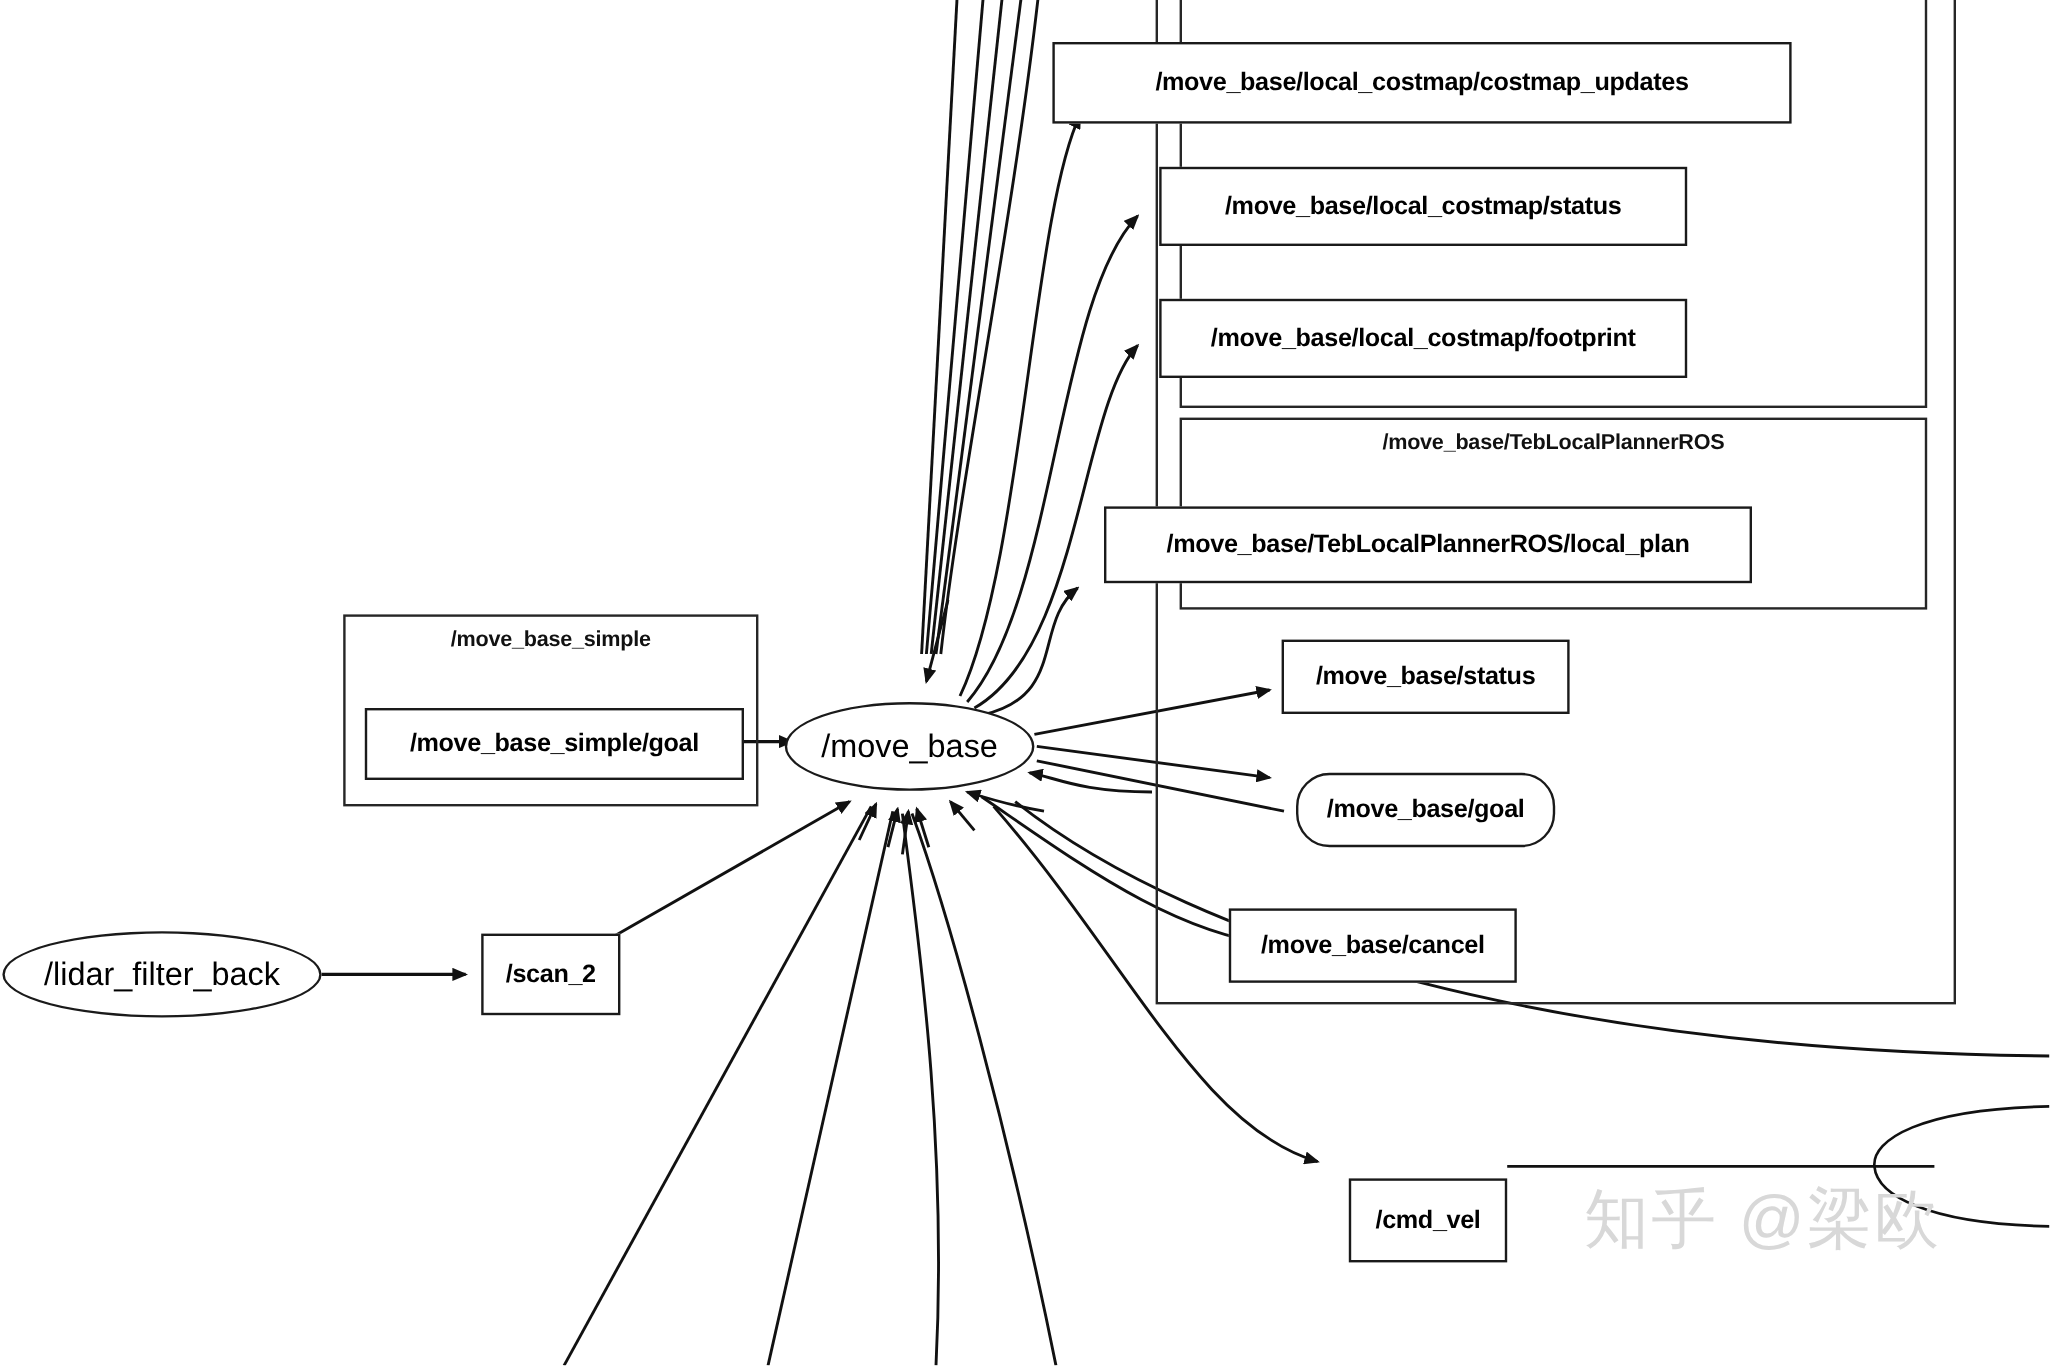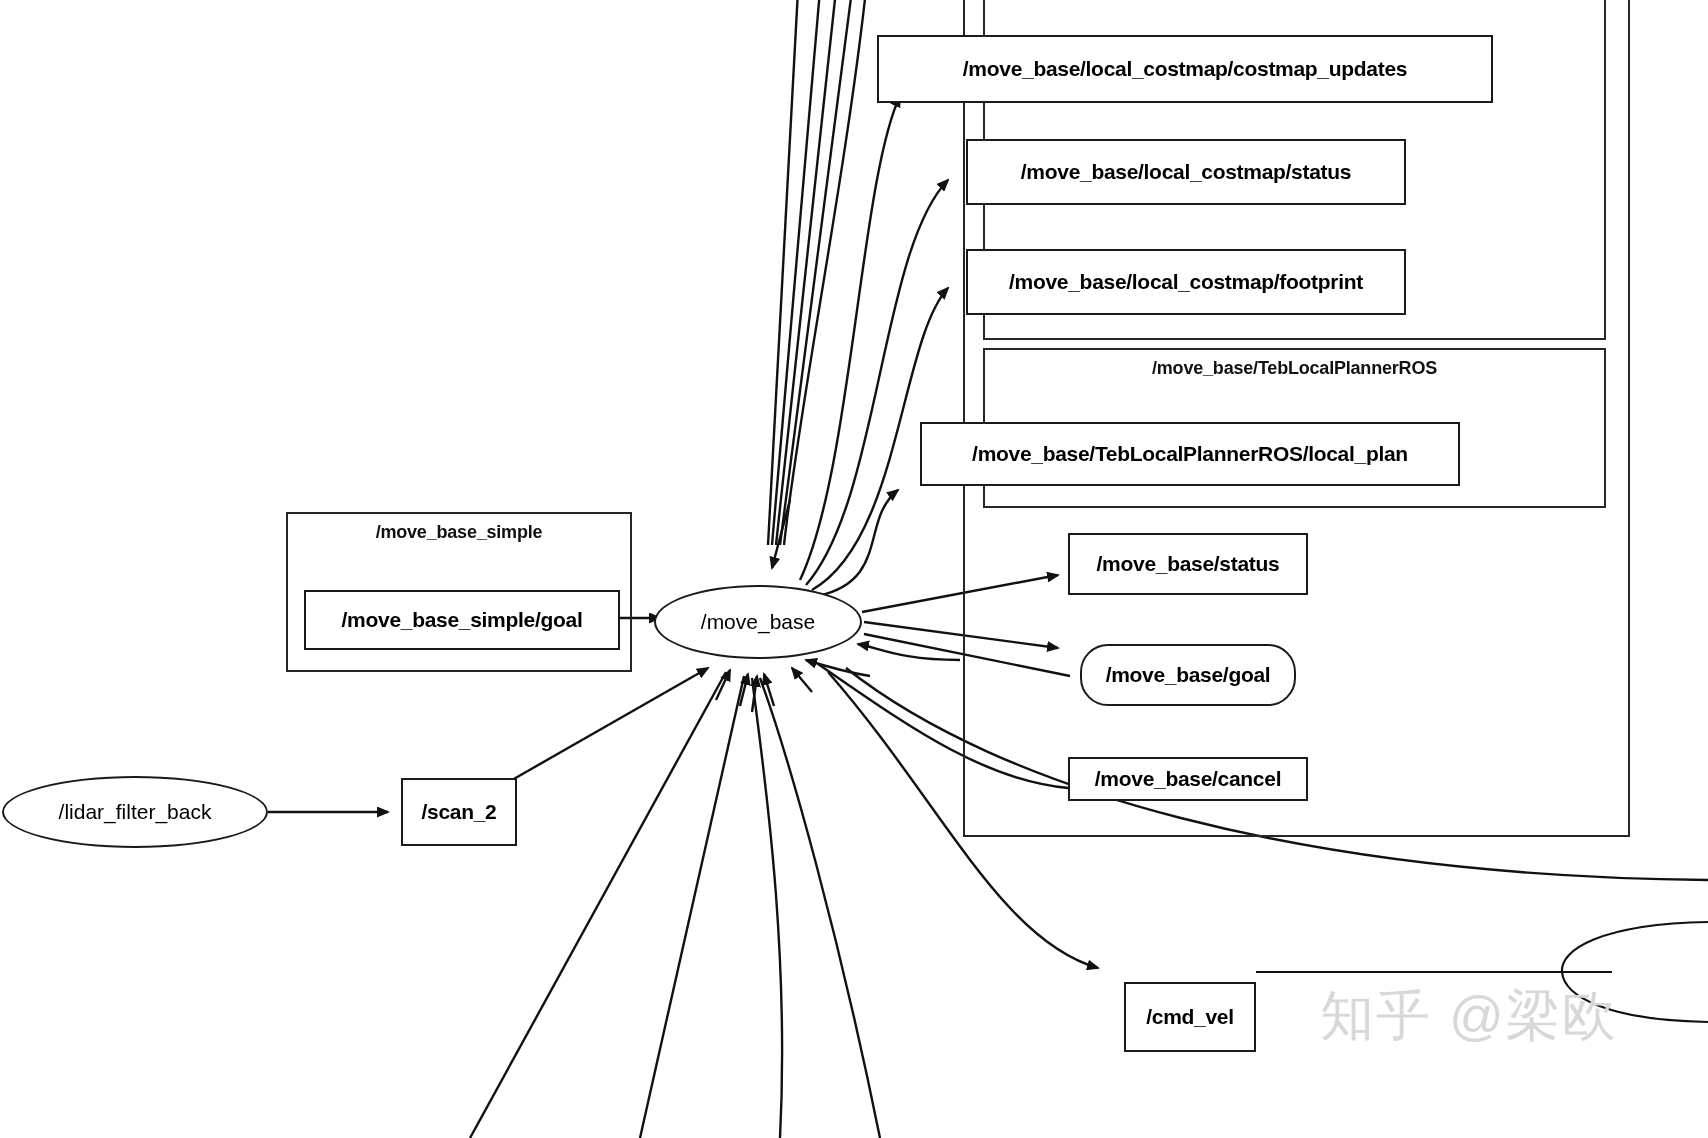--- a/index.html
+++ b/index.html
@@ -13,21 +13,21 @@
        font-size:18px;font-weight:700;color:#111;letter-spacing:-0.2px;}
 
   
   .topic{position:absolute;box-sizing:border-box;border:2.5px solid #1a1a1a;
          background:#ffffff;display:flex;align-items:center;justify-content:center;
          font-size:21px;font-weight:700;color:#000;letter-spacing:-0.3px;white-space:nowrap;}
 
   
   .nodeell{position:absolute;box-sizing:border-box;border:2px solid #1a1a1a;
          border-radius:50%;background:#ffffff;display:flex;align-items:center;
-         justify-content:center;font-size:21px;font-weight:400;color:#000;white-space:nowrap;}
+         justify-content:center;font-size:27px;font-weight:400;color:#000;white-space:nowrap;}
 
   
   .watermark{position:absolute;font-size:54px;color:#d8d8d8;font-weight:400;
              white-space:nowrap;letter-spacing:2px;}
 </style>
 </head>
 <body>
 
 <div id="stage">
 
@@ -111,21 +111,21 @@
   <div class="topic" style="left:966px;top:139px;width:440px;height:66px;">/move_base/local_costmap/status</div>
 
   <div class="topic" style="left:966px;top:249px;width:440px;height:66px;">/move_base/local_costmap/footprint</div>
 
   <div class="topic" style="left:920px;top:422px;width:540px;height:64px;">/move_base/TebLocalPlannerROS/local_plan</div>
 
   <div class="topic" style="left:1068px;top:533px;width:240px;height:62px;text-align:center;">/move_base/status</div>
 
   <div class="topic" style="left:1080px;top:644px;width:216px;height:62px;border-radius:28px;">/move_base/goal</div>
 
-  <div class="topic" style="left:1068px;top:757px;width:240px;height:44px;">/move_base/cancel</div>
+  <div class="topic" style="left:1024px;top:757px;width:240px;height:62px;">/move_base/cancel</div>
 
   <div class="topic" style="left:304px;top:590px;width:316px;height:60px;">/move_base_simple/goal</div>
 
   <div class="topic" style="left:401px;top:778px;width:116px;height:68px;">/scan_2</div>
 
   <div class="topic" style="left:1124px;top:937px;width:132px;height:70px;margin-top:45px;">/cmd_vel</div>
 
   <div class="nodeell" style="left:654px;top:585px;width:208px;height:74px;">/move_base</div>
 
   <div class="nodeell" style="left:2px;top:776px;width:266px;height:72px;">/lidar_filter_back</div>

